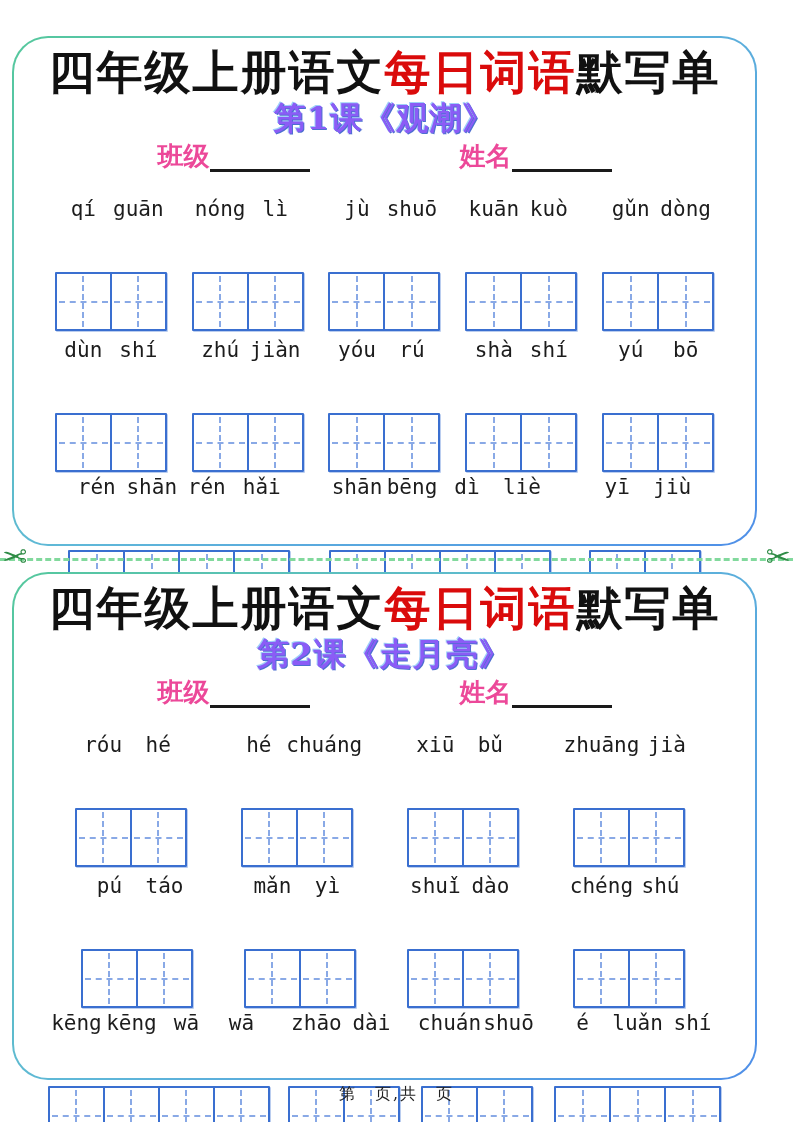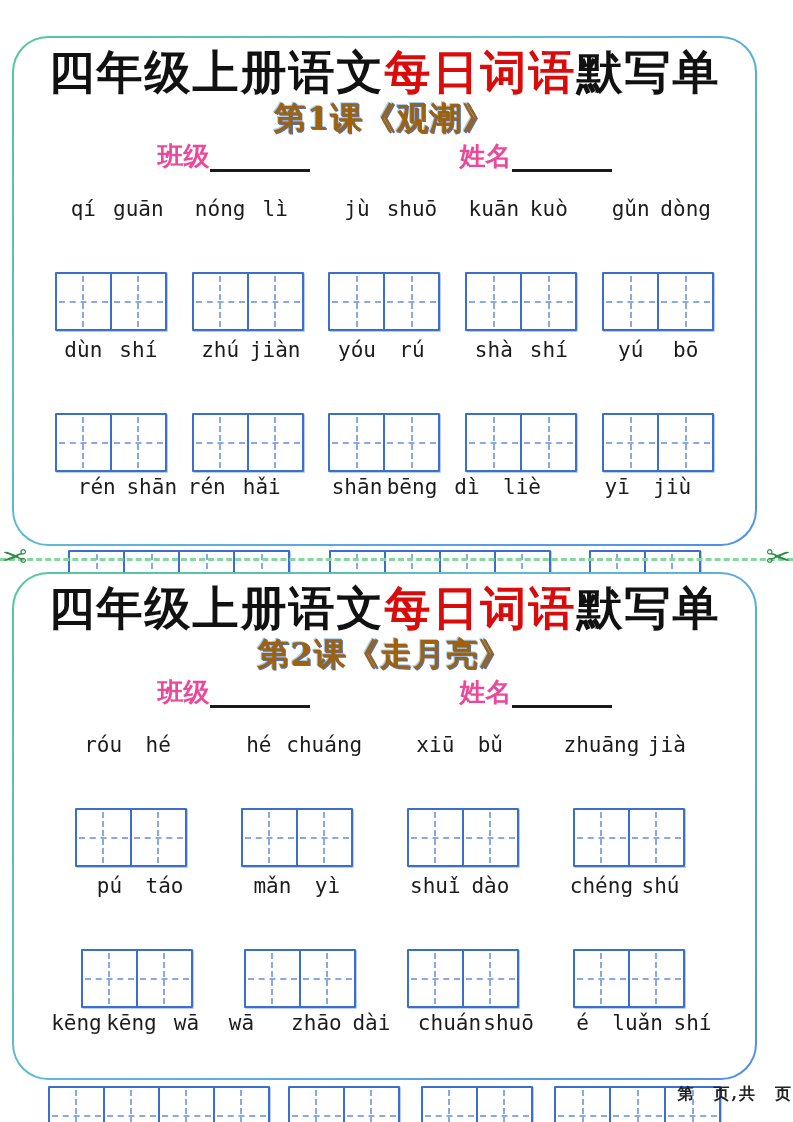--- a/index.html
+++ b/index.html
@@ -21,21 +21,21 @@
 
   .w-title{
     text-align:center;font-family:"DejaVu Serif","Liberation Serif",serif;
     font-weight:900;font-size:46px;line-height:1.25;color:#111;
     letter-spacing:2px;white-space:nowrap;
   }
   .w-title .red{color:#da0b0b;}
   .w-subtitle{
     text-align:center;font-family:"DejaVu Serif","Liberation Serif",serif;
     font-weight:bold;font-size:32px;line-height:1.05;
-    color:#a16207;text-shadow:1px 1px 0 #4d6fd0, -1px -1px 0 #9fd0f8;
+    color:#8b5cf6;text-shadow:1px 1px 0 #4d6fd0, -1px -1px 0 #9fd0f8;
     letter-spacing:1px;
   }
   .fields{
     display:flex;justify-content:center;gap:150px;margin-top:6px;
     font-family:"DejaVu Serif","Liberation Serif",serif;
     font-weight:bold;font-size:26px;color:#ec4899;line-height:1.2;
   }
   .blank{
     display:inline-block;width:100px;border-bottom:3px solid #1a1a1a;
     height:24px;vertical-align:bottom;
@@ -75,23 +75,23 @@
     border-top:3px dashed #82d99d;
   }
   .scissors{
     position:absolute;top:-2px;font-size:30px;line-height:30px;
     color:#2f8c46;font-family:"DejaVu Sans",sans-serif;
   }
   .scissors.left{left:2px;transform:scaleX(-1);}
   .scissors.right{right:2px;}
 
   .footer{
-    position:absolute;left:0;top:1084px;width:793px;text-align:right;
+    position:absolute;left:0;top:1084px;width:793px;text-align:center;
     font-family:"DejaVu Serif","Liberation Serif",serif;
-    font-size:16px;color:#222;letter-spacing:2px;font-weight:bold;
+    font-size:16px;color:#222;letter-spacing:2px;
   }
 </style>
 </head>
 <body>
 
 <div class="card card1">
   <div class="card-inner">
     <div class="w-title"><span>四年级上册语文</span><span class="red">每日词语</span><span>默写单</span></div>
     <div class="w-subtitle">第1课《观潮》</div>
     <div class="fields">

